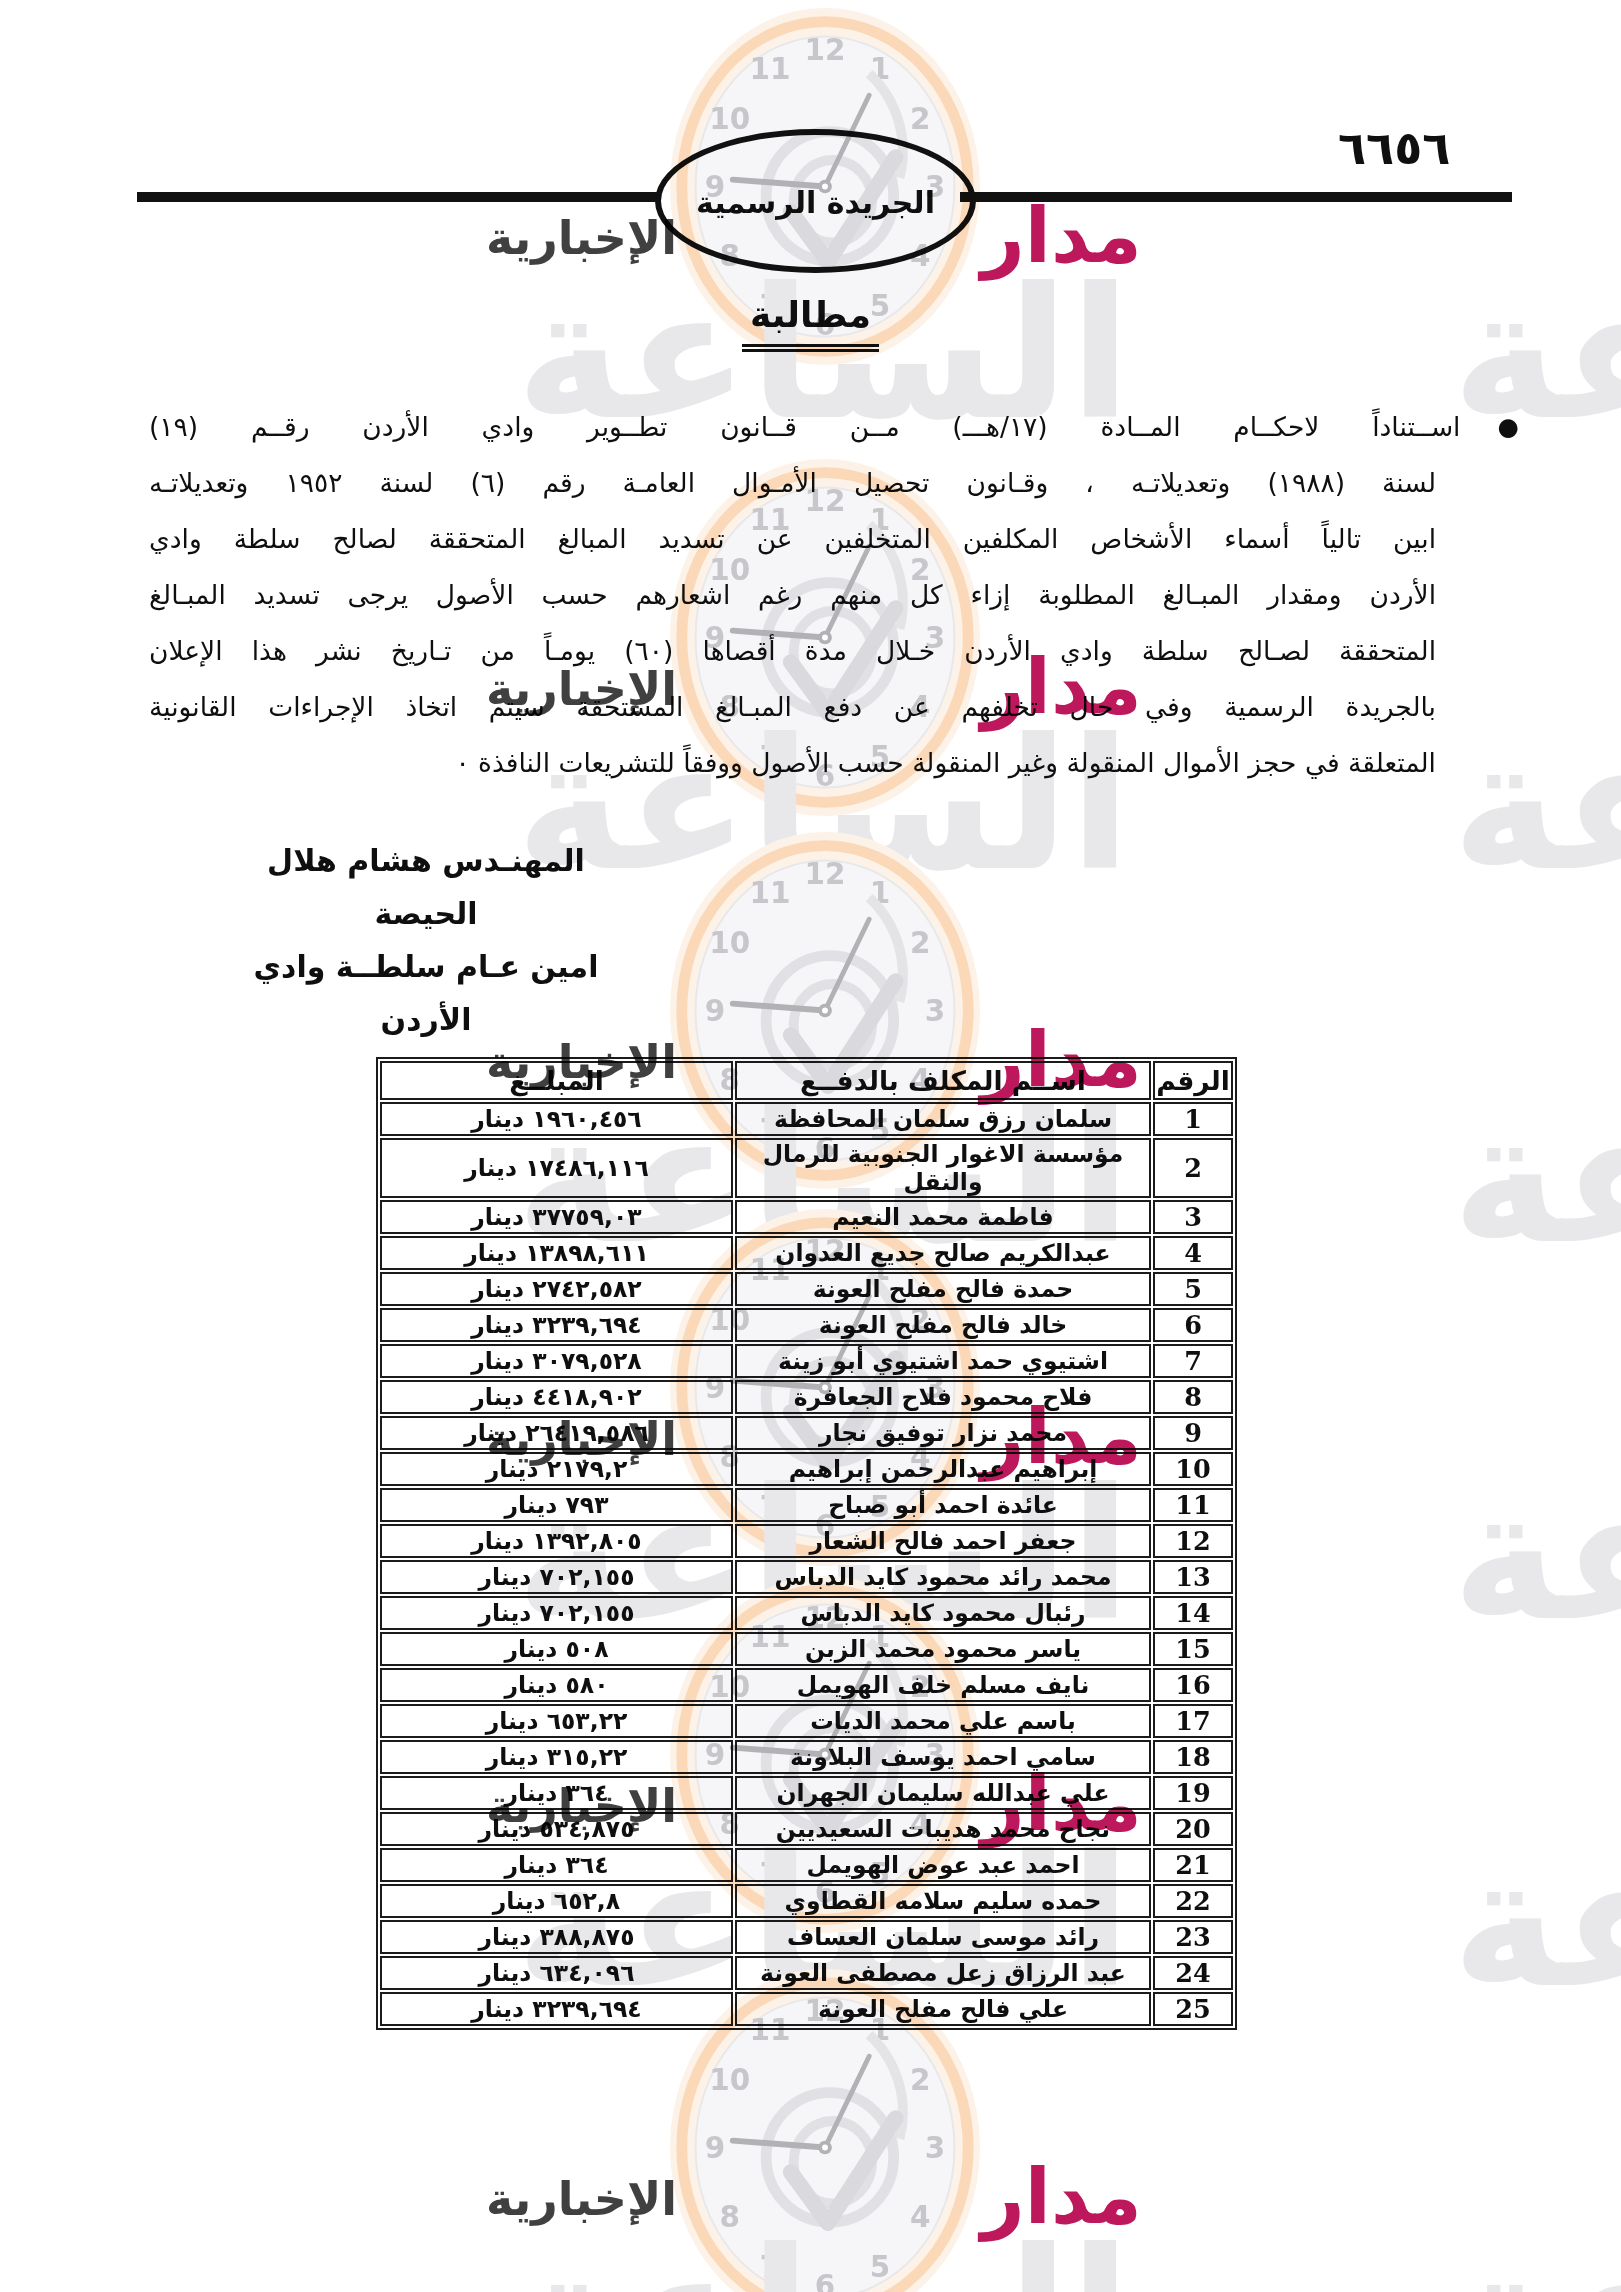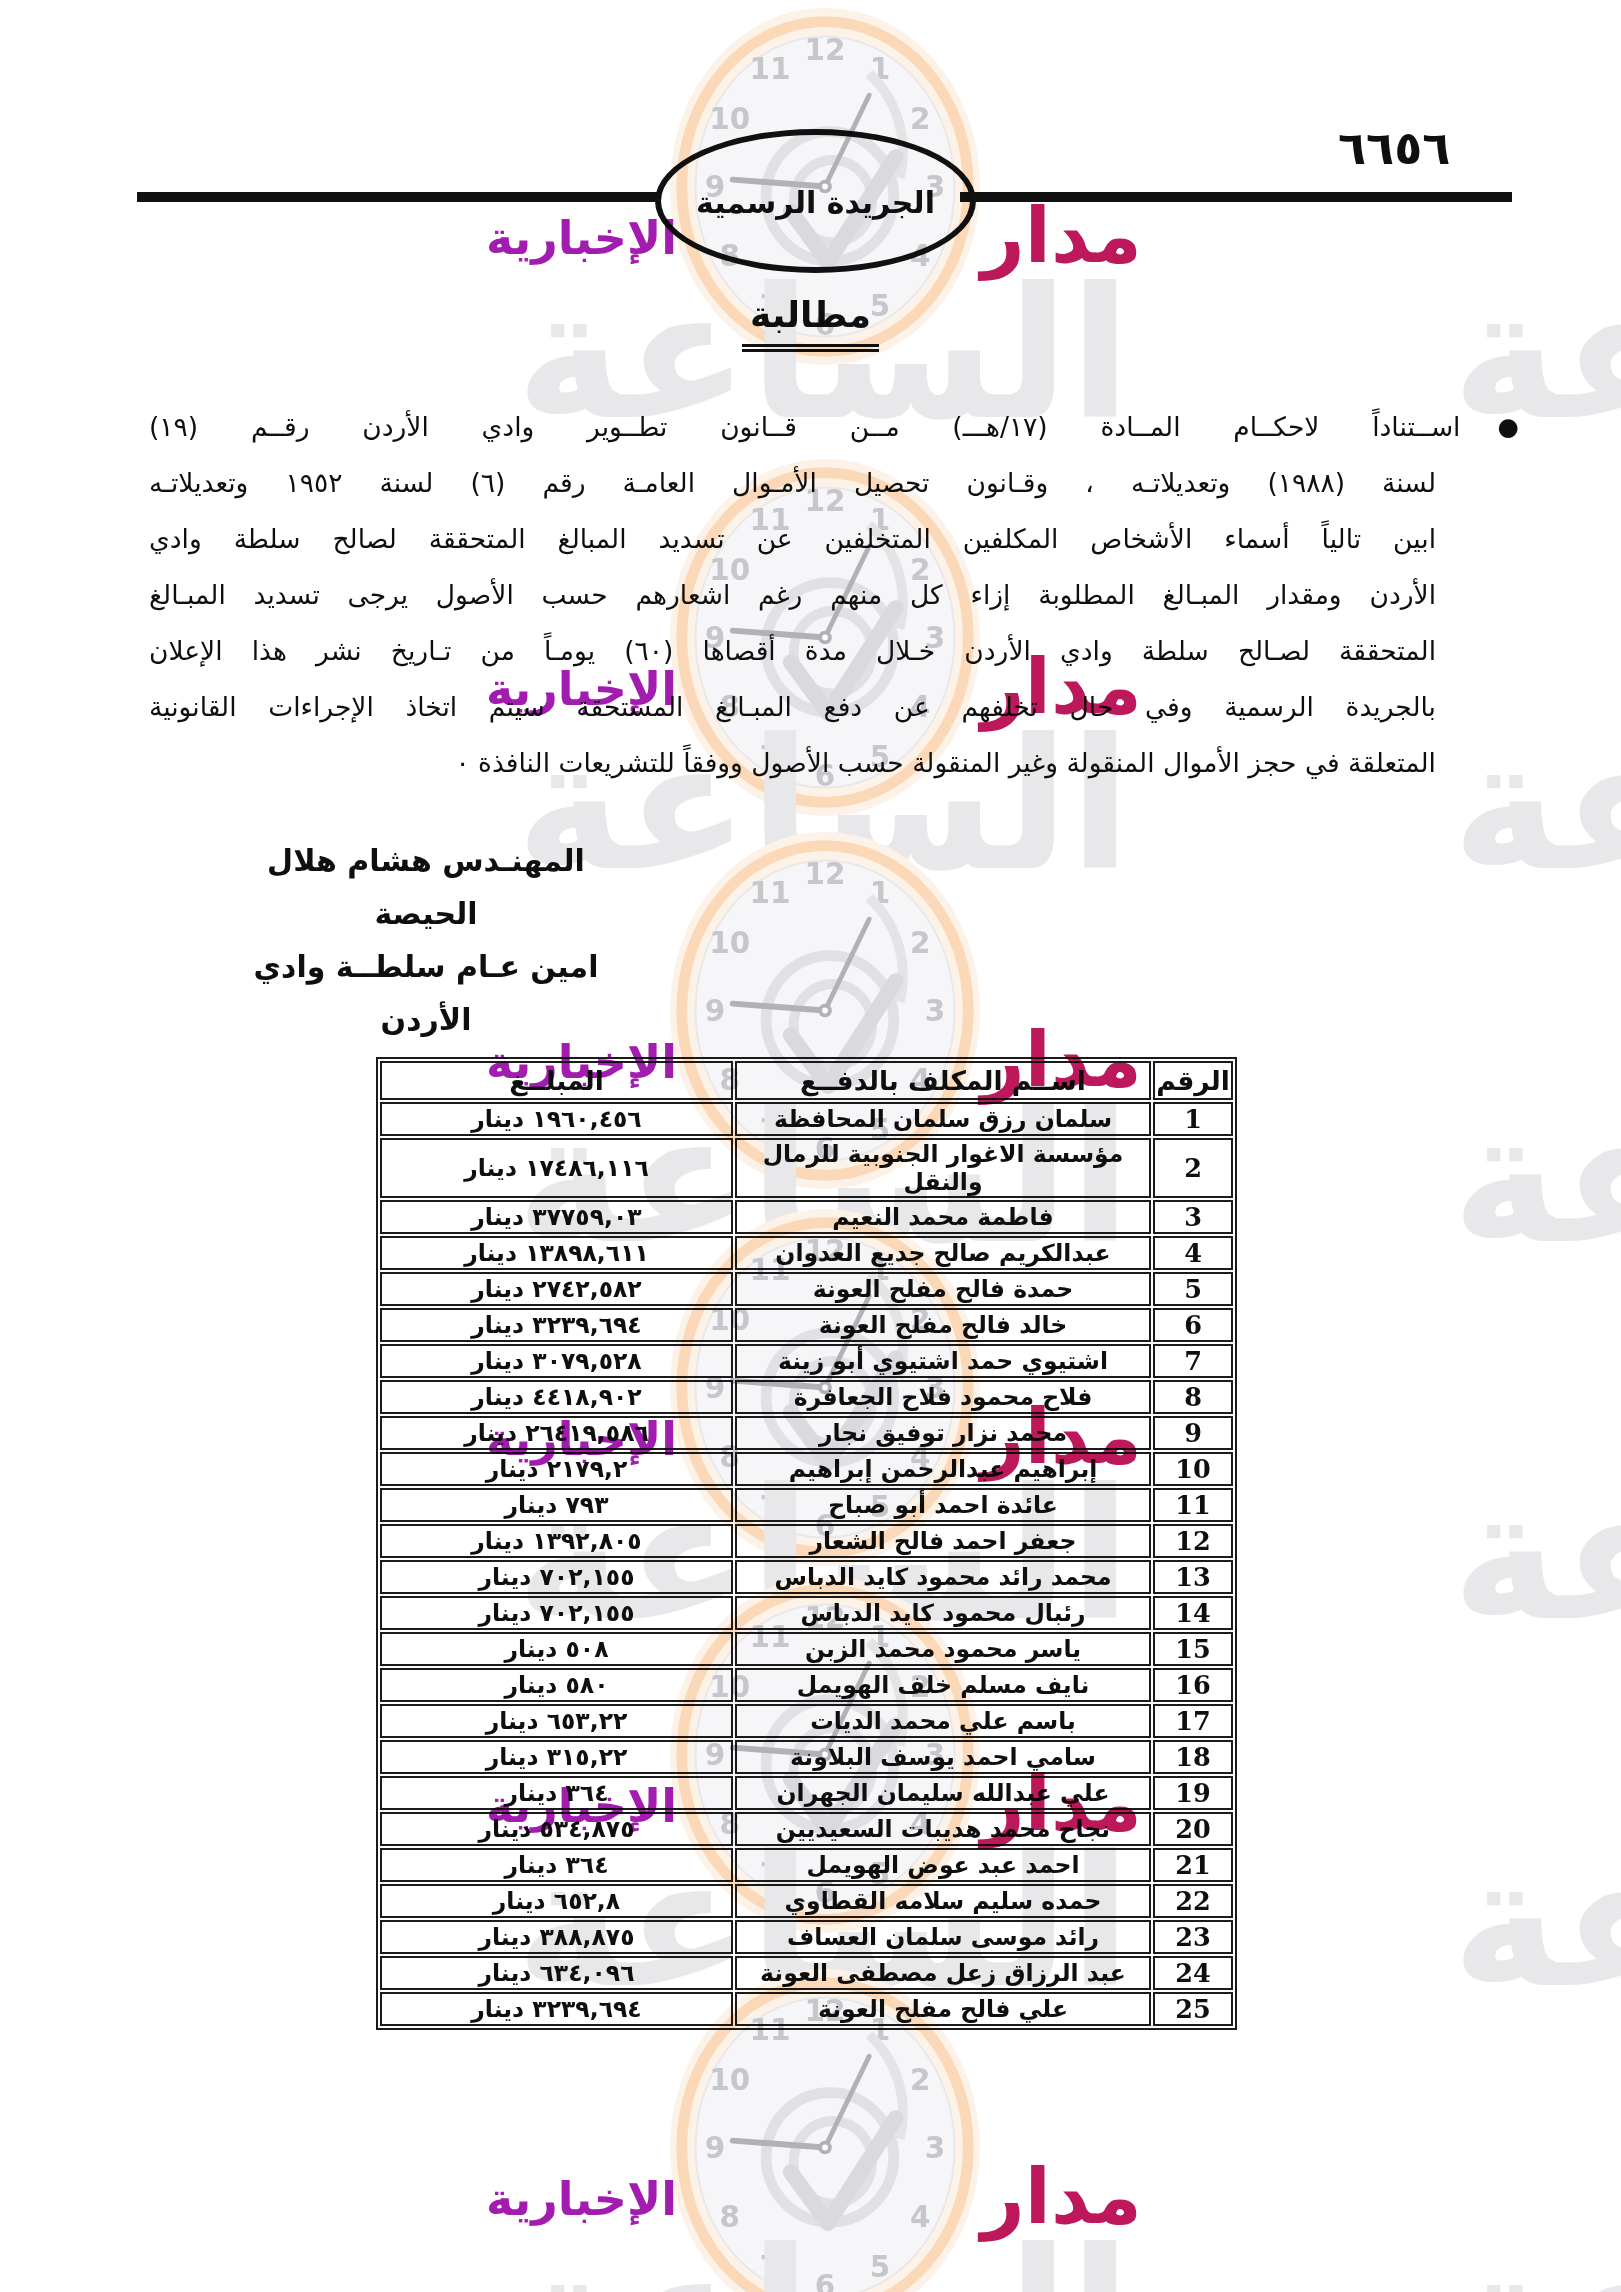--- a/index.html
+++ b/index.html
@@ -75,21 +75,21 @@
     mix-blend-mode:multiply;
   }
   .wm-tile{position:absolute; left:0; width:100%; height:0; overflow:visible;}
   .wm-clock{position:absolute; left:668px; top:-181px; width:314px; height:363px;}
   .wm-madar{
     position:absolute; left:956px; top:7.8px; width:211px; text-align:center;
     font-size:76px; font-weight:700; color:#be185d; line-height:1.1;
   }
   .wm-akhbariya{
     position:absolute; left:469px; top:24.5px; width:225px; text-align:center;
-    font-size:46px; font-weight:700; color:#a21caf; line-height:1.2;
+    font-size:46px; font-weight:700; color:#404040; line-height:1.2;
   }
   .wm-alsaa{
     position:absolute; left:495px; top:74px; width:657px; text-align:center;
     font-size:181px; font-weight:700; color:#e8e8eb; line-height:1.05;
   }
   .wm-alsaa-edge{left:1431px;}
 </style>
 </head>
 <body>
 

